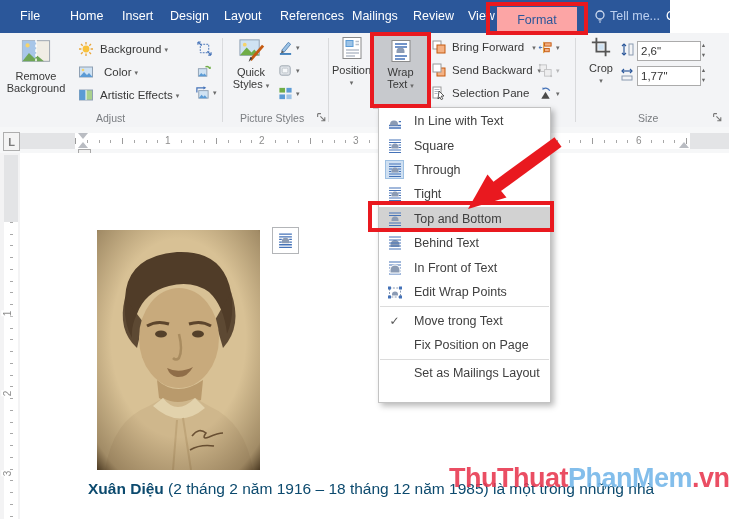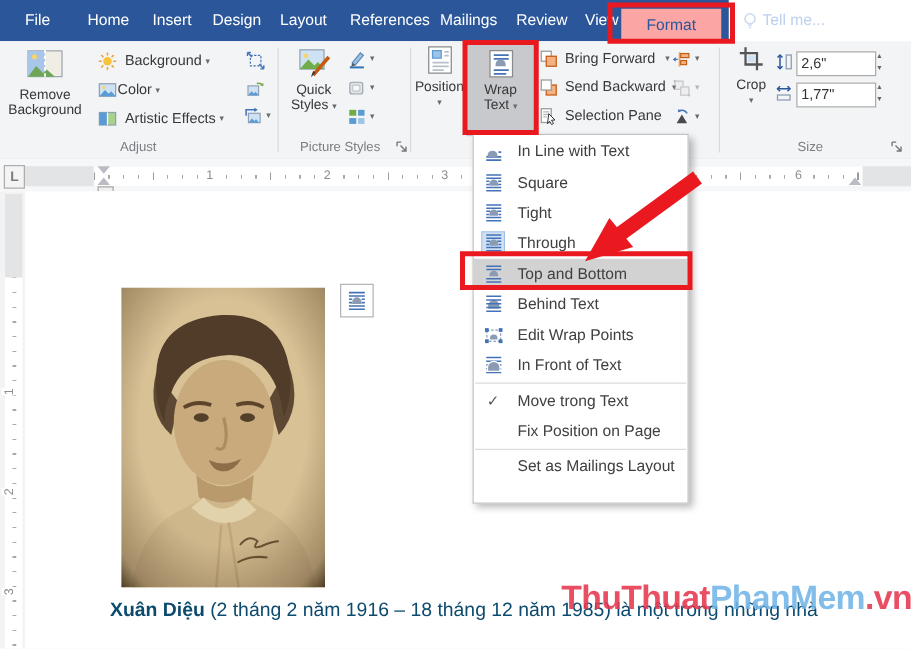--- a/index.html
+++ b/index.html
@@ -1,21 +1,21 @@
 <!DOCTYPE html>
 <html><head>
 <meta charset="utf-8">
 <style>
   html,body{margin:0;padding:0;background:#fff;}
   #app{position:relative;width:729px;height:519px;overflow:hidden;
        font-family:"Liberation Sans","DejaVu Sans",sans-serif;
        -webkit-font-smoothing:antialiased;}
   .r{position:absolute;}
   
-  #titlebar{left:0;top:0;width:583px;height:33px;background:#2b579a;}
+  #titlebar{left:0;top:0;width:670px;height:33px;background:#2b579a;}
   .tab{position:absolute;top:9px;font-size:12.5px;color:#fff;white-space:nowrap;}
   #tab-format{left:497px;top:7px;width:80px;height:26px;background:#fca5a5;
       color:#2b579a;font-size:12.5px;display:flex;align-items:center;justify-content:center;}
   .tellme{color:#bcd0f0;}
   
   #ribbon{left:0;top:33px;width:729px;height:94px;background:#f3f4f6;border-bottom:1px solid #d8d9db;}
   .gsep{position:absolute;top:5px;width:1px;height:84px;background:#d9dadc;}
   .glabel{position:absolute;top:79px;font-size:10.5px;color:#7a7d81;white-space:nowrap;}
   .bigbtn{position:absolute;display:flex;flex-direction:column;align-items:center;font-size:11px;color:#383838;text-align:center;}
   .row{position:absolute;display:flex;align-items:center;font-size:11.5px;color:#383838;white-space:nowrap;}
@@ -127,21 +127,21 @@
       </svg>
       <span style="margin-left:6px">Background</span>
       <span class="caret">▾</span>
     </div>
     <div class="row" style="left:78px;top:31px">
       <svg width="16" height="16" viewBox="0 0 16 16">
         <rect x="1.5" y="3" width="13" height="10" fill="#cfe2f3" stroke="#8fa0b3"></rect>
         <circle cx="5" cy="6" r="1.3" fill="#f6d36b"></circle>
         <path d="M1.5 13l4.5-5 3 3 2-2 3.5 4z" fill="#5b9bd5"></path>
       </svg>
-      <span style="margin-left:0">Color</span>
+      <span style="margin-left:10px">Color</span>
       <span class="caret">▾</span>
     </div>
     <div class="row" style="left:78px;top:54px">
       <svg width="16" height="16" viewBox="0 0 16 16">
         <rect x="1.5" y="3" width="13" height="10" fill="#a9d18e" stroke="#8fa0b3"></rect>
         <rect x="1.5" y="3" width="6.5" height="10" fill="#5b9bd5"></rect>
         <path d="M8 3v10" stroke="#fff"></path>
       </svg>
       <span style="margin-left:6px">Artistic Effects</span>
       <span class="caret">▾</span>
@@ -402,79 +402,79 @@
     <div class="mi">
       <span class="mic">
           <svg width="16" height="16" viewBox="0 0 16 16">
             <path class="wl2" d="M2 2h12M2 4.5h12M2 7h2.5M11.5 7h2.5M2 9.5h2.5M11.5 9.5h2.5M2 12h12M2 14.5h12"></path>
             <path class="wa" d="M4.5 10.5v-1.5a3.5 3.5 0 0 1 7 0v1.5z"></path>
           </svg>
         </span>
       <span class="mil">Square</span>
     </div>
     <div class="mi">
-      <span class="mic">
+      <span class="mic sel">
           <svg width="16" height="16" viewBox="0 0 16 16">
             <path class="wl2" d="M2 2h12M2 4.5h12M2 7h3.2M10.8 7h3.2M2 9.5h2.2M11.8 9.5h2.2M2 12h12M2 14.5h12"></path>
             <path class="wa" d="M4.5 10.5v-1.5a3.5 3.5 0 0 1 7 0v1.5z"></path>
           </svg>
         </span>
-      <span class="mil">Tight</span>
-    </div>
-    <div class="mi">
-      <span class="mic sel">
+      <span class="mil">Through</span>
+    </div>
+    <div class="mi">
+      <span class="mic">
           <svg width="16" height="16" viewBox="0 0 16 16">
             <path class="wl2" d="M2 2h12M2 4.5h12M2 7h3.2M10.8 7h3.2M2 9.5h2.2M11.8 9.5h2.2M2 12h12M2 14.5h12"></path>
             <path class="wa" d="M4.5 10.5v-1.5a3.5 3.5 0 0 1 7 0v1.5z"></path>
           </svg>
         </span>
-      <span class="mil">Through</span>
+      <span class="mil">Tight</span>
     </div>
     <div class="mi hl">
       <span class="mic">
           <svg width="16" height="16" viewBox="0 0 16 16">
             <path class="wl2" d="M2 2h12M2 4.5h12M2 12h12M2 14.5h12"></path>
             <path class="wa" d="M4.5 10v-1a3.5 3.5 0 0 1 7 0v1z"></path>
           </svg>
         </span>
       <span class="mil">Top and Bottom</span>
     </div>
     <div class="mi">
       <span class="mic">
           <svg width="16" height="16" viewBox="0 0 16 16">
             <path class="wa" d="M3.5 12V9.5a4.5 4.5 0 0 1 9 0V12z"></path>
             <path class="wl2" d="M2 2h12M2 5h12M2 8h12M2 11h12M2 14h12"></path>
           </svg>
         </span>
       <span class="mil">Behind Text</span>
+    </div>
+    <div class="mi">
+      <span class="mic">
+          <svg width="16" height="16" viewBox="0 0 16 16">
+            <path class="wl2" d="M2 2h12M2 5h12M2 8h12M2 11h12M2 14h12"></path>
+            <path d="M3 13v-3a5 5 0 0 1 10 0v3z" fill="#8b9bb4" stroke="#fff" stroke-width="1"></path>
+          </svg>
+        </span>
+      <span class="mil">In Front of Text</span>
     </div>
     <div class="mi">
       <span class="mic">
           <svg width="16" height="16" viewBox="0 0 16 16">
             <rect x="2.5" y="4" width="11" height="9" fill="none" stroke="#8b9bb4" stroke-dasharray="2 1.4"></rect>
             <path class="wa" d="M5 11.5v-1a3 3 0 0 1 6 0v1z"></path>
             <g fill="#4472b8">
               <rect x="1" y="2.5" width="3" height="3"></rect>
               <rect x="12" y="2.5" width="3" height="3"></rect>
               <rect x="1" y="11.5" width="3" height="3"></rect>
               <rect x="12" y="11.5" width="3" height="3"></rect>
             </g>
           </svg>
         </span>
       <span class="mil">Edit Wrap Points</span>
     </div>
-    <div class="mi">
-      <span class="mic">
-          <svg width="16" height="16" viewBox="0 0 16 16">
-            <path class="wl2" d="M2 2h12M2 5h12M2 8h12M2 11h12M2 14h12"></path>
-            <path d="M3 13v-3a5 5 0 0 1 10 0v3z" fill="#8b9bb4" stroke="#fff" stroke-width="1"></path>
-          </svg>
-        </span>
-      <span class="mil">In Front of Text</span>
-    </div>
     <div class="msep"></div>
     <div class="mi">
       <span class="mic">
           <span class="chk">✓</span>
         </span>
       <span class="mil">Move trong Text</span>
     </div>
     <div class="mi">
       <span class="mic"></span>
       <span class="mil">Fix Position on Page</span>

